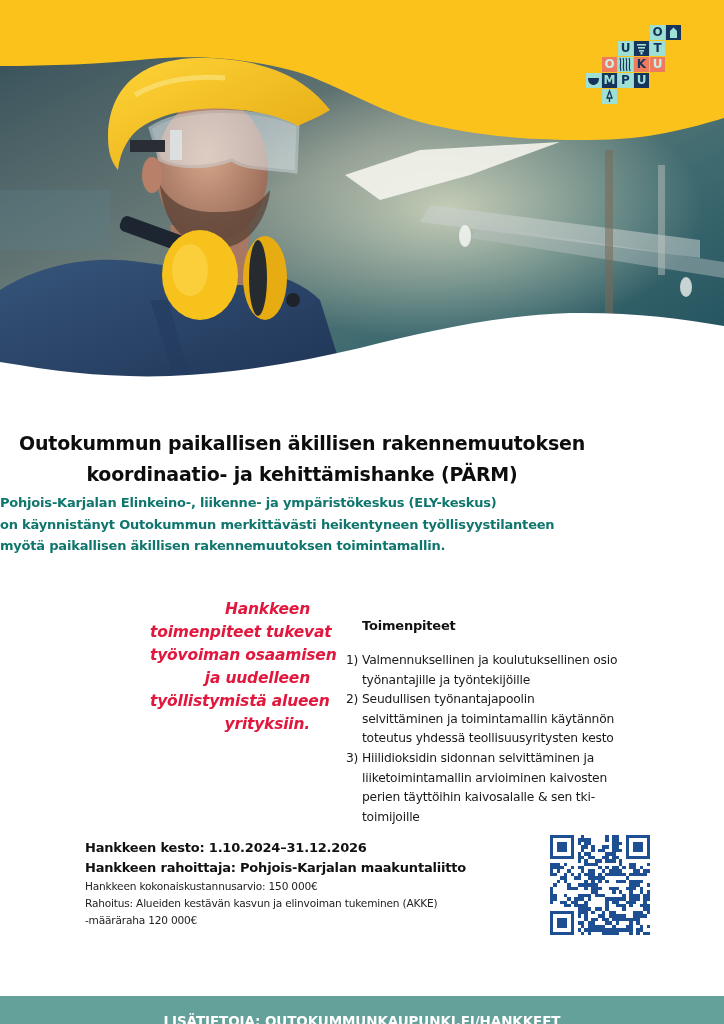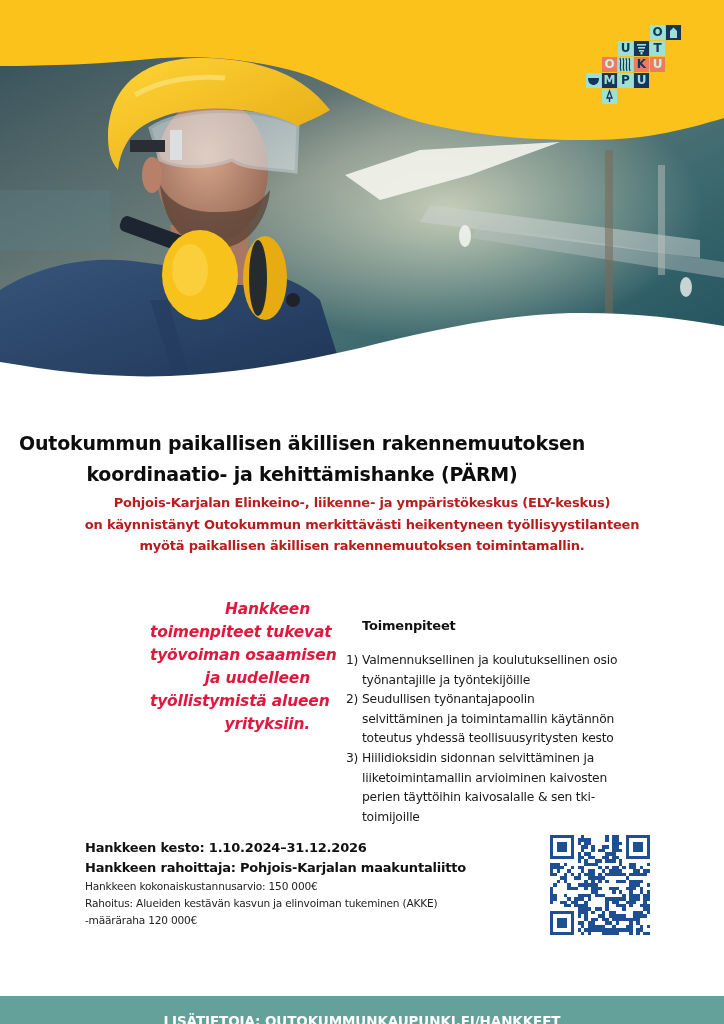--- a/index.html
+++ b/index.html
@@ -18,21 +18,21 @@
   
   .ok-logo { position: absolute; left: 602px; top: 25px; width: 80px; height: 80px; }
   .ok-cell { position: absolute; width: 15px; height: 15px; font-family: "DejaVu Sans", sans-serif; font-weight: bold; font-size: 12px; line-height: 15px; text-align: center; }
   .c-mint { background: #9fe0d5; color: #17345c; }
   .c-navy { background: #17345c; color: #9fe0d5; }
   .c-salmon { background: #ef7b5e; color: #17345c; }
   .c-salmon.lt { color: #c8f0e8; }
 
   
   .title { position: absolute; left: 0; top: 404px; width: 604px; text-align: center; font-family: "DejaVu Sans", sans-serif; font-weight: bold; font-size: 19px; line-height: 31px; color: #0d0d0d; letter-spacing: -0.2px; margin-top: 24px; }
-  .intro { position: absolute; left: 0; top: 492px; width: 724px; text-align: center; font-family: "DejaVu Sans", sans-serif; font-weight: bold; font-size: 13px; line-height: 21.5px; color: #b91c1c; letter-spacing: -0.2px; }
+  .intro { position: absolute; left: 0; top: 492px; width: 724px; font-family: "DejaVu Sans", sans-serif; font-weight: bold; font-size: 13px; line-height: 21.5px; color: #0f766e; letter-spacing: -0.2px; }
 
   
   .quote { position: absolute; left: 150px; top: 598px; width: 160px; text-align: right; font-family: "DejaVu Sans", sans-serif; font-style: italic; font-weight: bold; font-size: 15.5px; line-height: 23px; color: #e2173d; letter-spacing: -0.2px; }
   .quote span { display: block; white-space: nowrap; }
 
   
   .measures { position: absolute; left: 346px; top: 600px; width: 340px; font-family: "DejaVu Sans", sans-serif; font-size: 12.3px; line-height: 19.6px; color: #1a1a1a; letter-spacing: -0.2px; }
   .measures h3 { margin: 16px; font-size: 13px; font-weight: bold; line-height: 19px; color: #111; }
   .measures .item { position: relative; padding-left: 16px; }
   .measures .num { position: absolute; left: 0; top: 0; }

